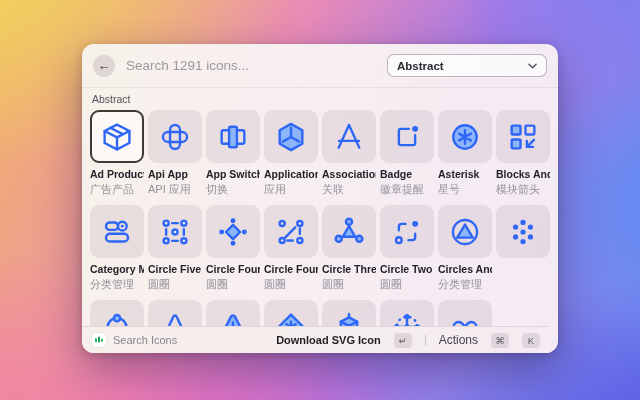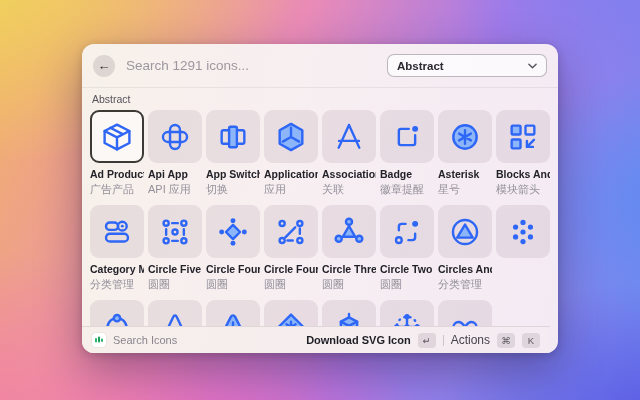--- a/index.html
+++ b/index.html
@@ -44,21 +44,21 @@
   .nm{margin-top:5px;font-size:10.5px;font-weight:bold;color:#232229;line-height:13px;
     white-space:nowrap;overflow:hidden;}
   .zh{margin-top:2px;font-size:11px;color:#94909a;line-height:12px;white-space:nowrap;overflow:hidden;}
   
   .footer{position:absolute;left:0;right:8px;bottom:0;height:27px;box-sizing:border-box;
     background:linear-gradient(100deg,#f6efea 0%,#f4ecf2 100%);
     border-top:1px solid rgba(70,50,70,.12);display:flex;align-items:center;padding:0 10px;z-index:5;}
   .logo{width:14px;height:14px;border-radius:3.5px;background:#fff;display:flex;align-items:center;
     justify-content:center;box-shadow:0 0 0 .5px rgba(0,0,0,.08);}
   .app-label{margin-left:7px;font-size:11px;color:#8a858f;}
-  .footer-right{margin-left:auto;display:flex;align-items:center;gap:7px;}
+  .footer-right{margin-left:auto;display:flex;align-items:center;gap:13px;}
   .primary{font-size:11px;font-weight:bold;color:#1f1e24;cursor:pointer;}
   .actions{font-size:12px;color:#46434b;cursor:pointer;}
   .key{background:rgba(120,95,115,.16);color:#5f5b64;border-radius:4px;font-size:9.5px;
     padding:2px 4px;min-width:10px;text-align:center;line-height:11px;}
   .fdiv{width:1px;height:11px;background:rgba(60,50,60,.22);}
 </style>
 </head>
 <body>
 
 <div class="stage">

